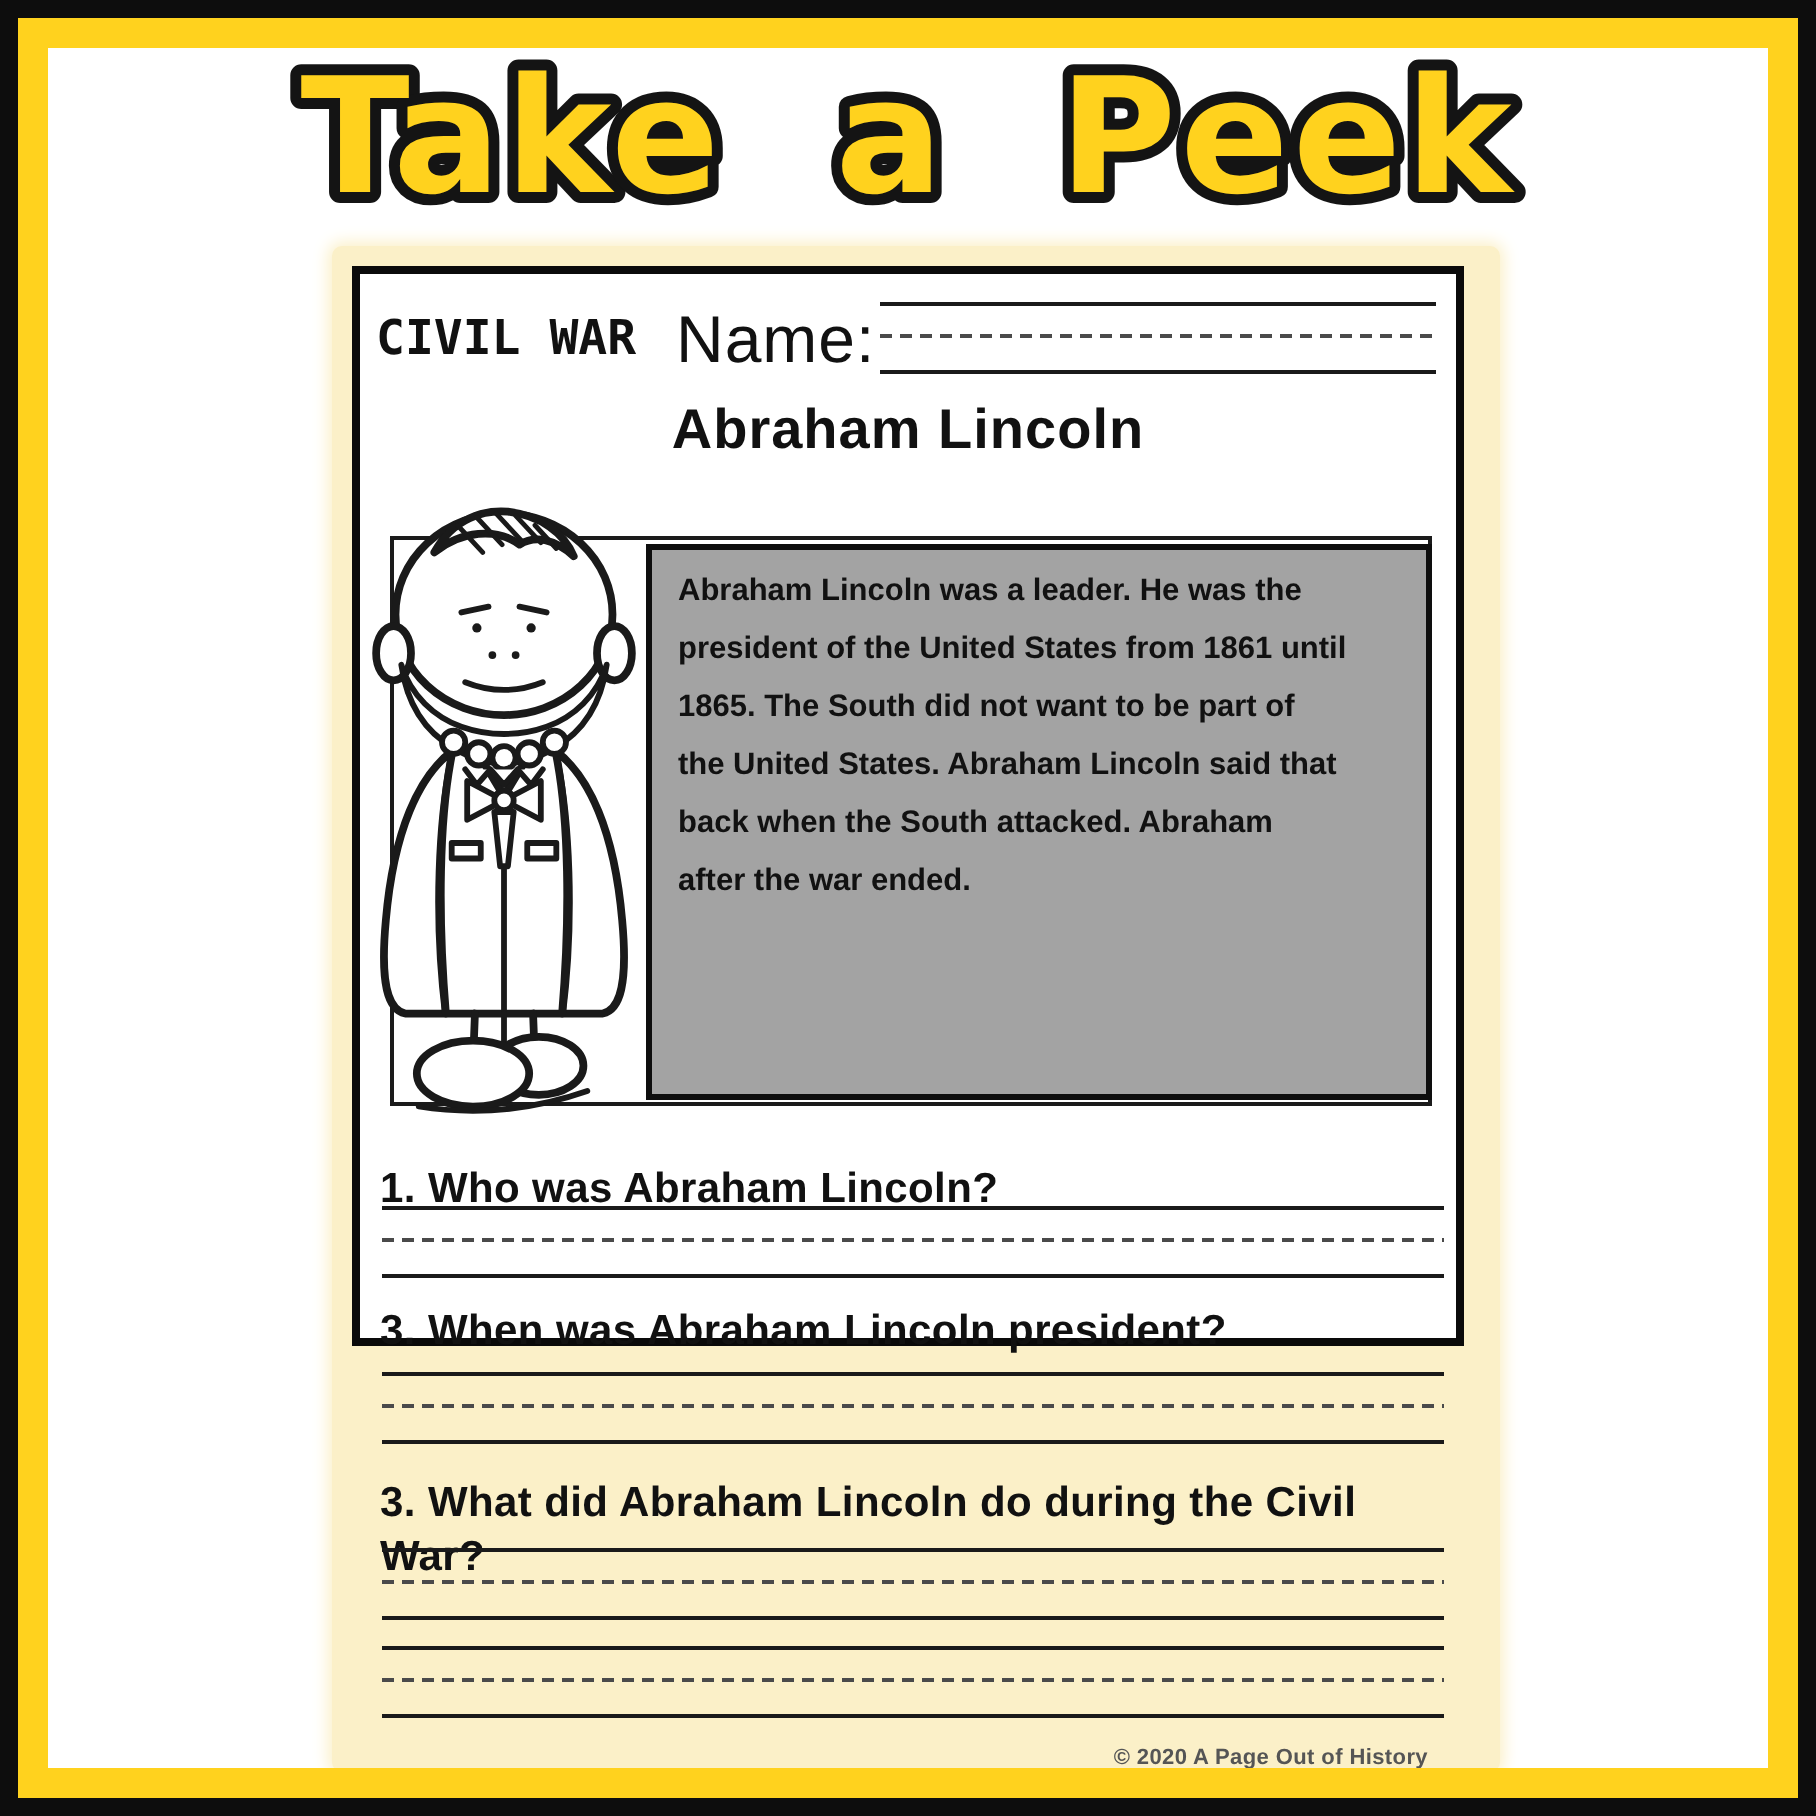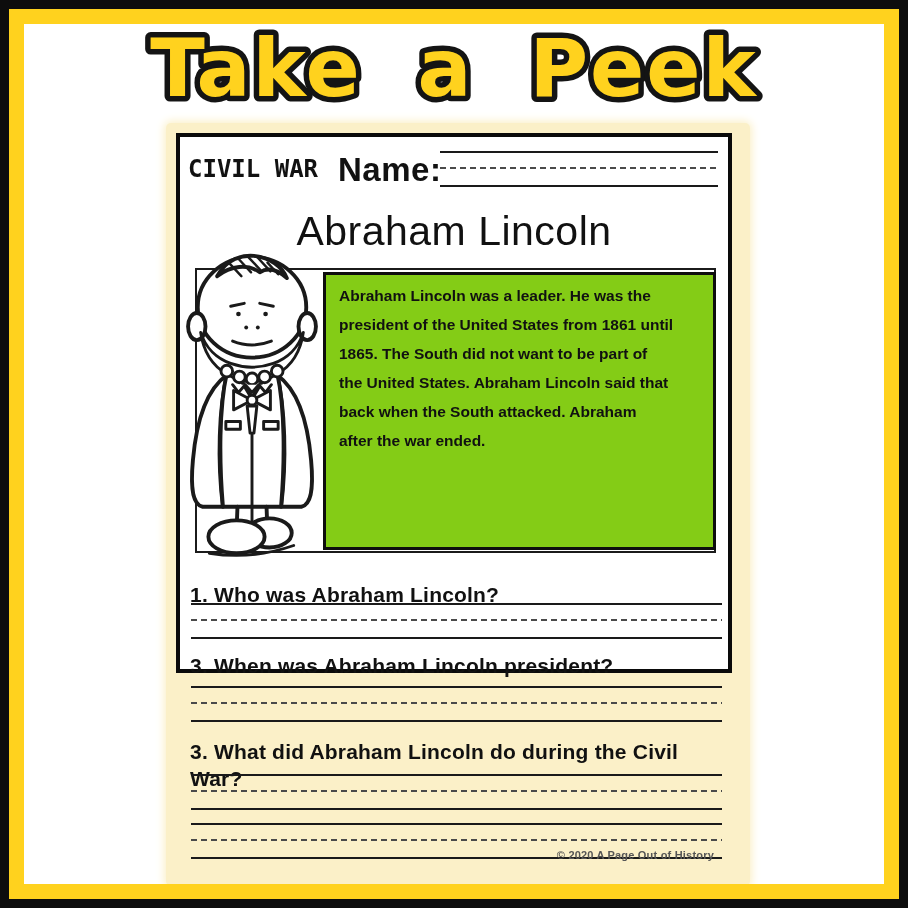--- a/index.html
+++ b/index.html
@@ -61,45 +61,45 @@
   .page *{position:absolute;}
   
   .subject{
     left:8px;top:20px;
     font-family:"DejaVu Sans Mono", monospace;
     font-weight:bold;font-size:24px;line-height:24px;
     color:var(--ink);letter-spacing:0px;
   }
   .name-label{
     left:158px;top:16px;
-    font-size:33px;line-height:34px;font-weight:bold;
+    font-size:33px;line-height:34px;font-weight:normal;
     color:var(--ink);letter-spacing:.5px;
   }
   
   .writing-lines{height:38px;}
   .wl{left:0;width:100%;height:2px;}
   .wl.s1{top:0;background:#1a1a1a;}
   .wl.d{top:16px;background-image:repeating-linear-gradient(to right,var(--line-gray) 0 6px,transparent 6px 10px);}
   .wl.s2{top:34px;background:#1a1a1a;}
   .name-lines{left:260px;top:14px;width:278px;}
   
   .ws-title{
-    left:0;top:72px;width:100%;
+    left:0;top:56px;width:100%;
     text-align:center;
-    font-size:41px;line-height:44px;font-weight:normal;
+    font-size:28px;line-height:44px;font-weight:bold;
     letter-spacing:.5px;color:var(--ink);
   }
   
   .thin-frame{
     left:15px;top:131px;width:521px;height:285px;
     border:2px solid #1b1b1b;background:transparent;
   }
   .passage-box{
     left:143px;top:135px;width:393px;height:278px;
-    border:3px solid #0e0e0e;background:#84cc16;
+    border:3px solid #0e0e0e;background:#a3a3a3;
   }
   .passage{
     left:0;top:0;width:100%;height:100%;
     padding:6px 6px 0 13px;
   }
   .passage .pl{
     position:static;display:block;white-space:nowrap;
     font-size:15.5px;line-height:29px;font-weight:bold;
     color:var(--ink);letter-spacing:0px;
   }
@@ -113,21 +113,21 @@
     font-size:21px;line-height:27px;font-weight:bold;
     color:var(--ink);letter-spacing:.2px;
   }
   .q1{top:428px;margin-top:16px;} .q2{top:515px;} .q3{top:601px;}
   .q1-lines{left:11px;top:466px;width:531px;}
   .q2-lines{left:11px;top:549px;width:531px;}
   .q3-lines-a{left:11px;top:637px;width:531px;}
   .q3-lines-b{left:11px;top:686px;width:531px;}
   
   .footer-credit{
-    right:14px;top:712px;
+    right:14px;top:736px;
     font-size:11px;line-height:13px;color:#555;
     font-weight:bold;letter-spacing:.2px;padding-left:20px;
   }
   
   .lincoln path,.lincoln ellipse,.lincoln circle,.lincoln rect{
     stroke:#1a1a1a;stroke-width:4;fill:#ffffff;
     stroke-linecap:round;stroke-linejoin:round;
   }
   .lincoln .thin{stroke-width:3;}
   .lincoln .hair-line{stroke-width:2.5;fill:none;}

